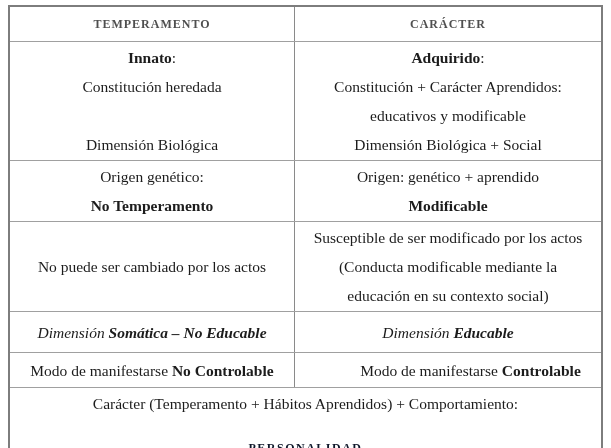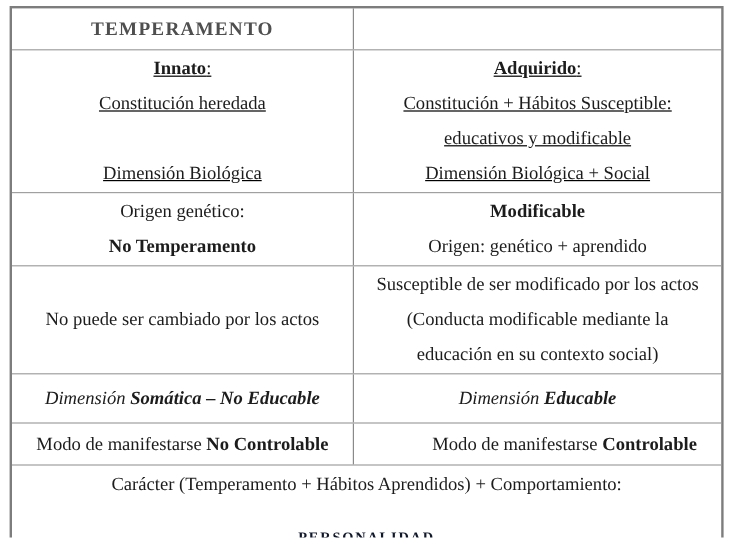--- a/index.html
+++ b/index.html
@@ -50,24 +50,24 @@
     white-space: nowrap;
   }
   .spacer {
     height: 29px;
   }
   b { font-weight: bold; }
   .hdr { min-height: 34px; }
   .hdr .cell {
     font-weight: bold;
     color: #4f4f4f;
-    font-size: 16px;
+    font-size: 12px;
     letter-spacing: 1px;
   }
-  .r-innato { min-height: 116px; text-decoration: underline; }
+  .r-innato { min-height: 116px; }
   .r-origen { min-height: 58px; }
   .r-actos { min-height: 86px; }
   .r-dimension { min-height: 40px; font-style: italic; }
   .r-modo { min-height: 34px; gap: 45px; }
   .r-personalidad { min-height: 60px; }
   .personalidad-word {
     font-weight: bold;
     color: #0f172a;
     letter-spacing: 1.5px;
     font-size: 12px;
@@ -76,45 +76,48 @@
 </style>
 </head>
 <body>
 
 <div class="tbl">
 
   <div class="row hdr">
     <div class="cell left">
       <div class="line">TEMPERAMENTO</div>
     </div>
+    <div class="cell">
+      <div class="line">CARÁCTER</div>
+    </div>
   </div>
 
   <div class="row r-innato">
     <div class="cell left">
       <div class="line"><b>Innato</b><span>:</span></div>
       <div class="line">Constitución heredada</div>
       <div class="line spacer"></div>
       <div class="line">Dimensión Biológica</div>
     </div>
     <div class="cell">
       <div class="line"><b>Adquirido</b><span>:</span></div>
-      <div class="line">Constitución + Hábitos Susceptible:</div>
+      <div class="line">Constitución + Carácter Aprendidos:</div>
       <div class="line">educativos y modificable</div>
       <div class="line">Dimensión Biológica + Social</div>
     </div>
   </div>
 
   <div class="row r-origen">
     <div class="cell left">
       <div class="line">Origen genético:</div>
       <div class="line"><b>No Temperamento</b></div>
     </div>
     <div class="cell">
+      <div class="line">Origen: genético + aprendido</div>
       <div class="line"><b>Modificable</b></div>
-      <div class="line">Origen: genético + aprendido</div>
     </div>
   </div>
 
   <div class="row r-actos">
     <div class="cell left">
       <div class="line">No puede ser cambiado por los actos</div>
     </div>
     <div class="cell">
       <div class="line">Susceptible de ser modificado por los actos</div>
       <div class="line">(Conducta modificable mediante la</div>

